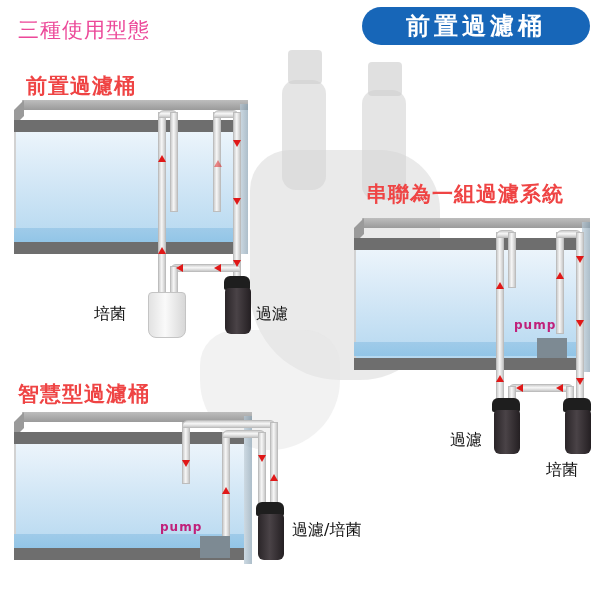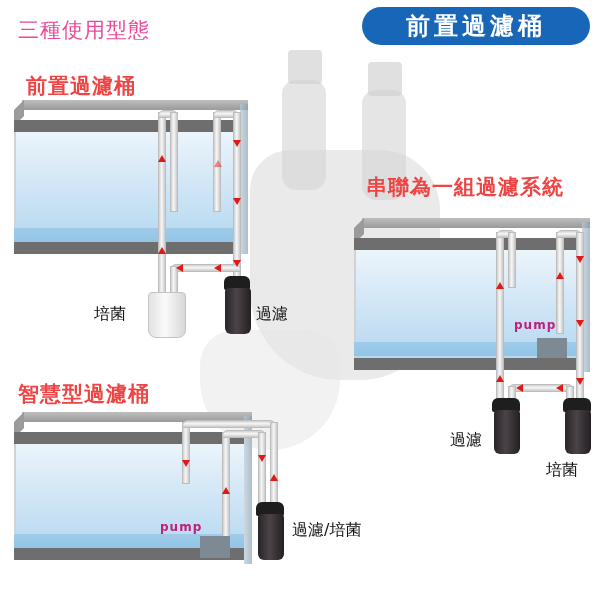--- a/index.html
+++ b/index.html
@@ -88,21 +88,21 @@
 <div class="abs arrow arrow-up" style="left:158px;top:247px;"></div>
 <div class="abs arrow arrow-left" style="left:176px;top:264px;"></div>
 <div class="abs arrow arrow-left" style="left:214px;top:264px;"></div>
 
 <div class="abs can-light" style="left:148px;top:292px;width:38px;height:46px;"></div>
 <div class="abs can-dark-head" style="left:224px;top:276px;width:26px;height:14px;"></div>
 <div class="abs can-dark" style="left:225px;top:288px;width:26px;height:46px;"></div>
 <div class="abs label" style="left:94px;top:304px;">培菌</div>
 <div class="abs label" style="left:256px;top:304px;">過濾</div>
 
-<div class="abs section-title" style="left:366px;top:173px;">串聯為一組過濾系統</div>
+<div class="abs section-title" style="left:366px;top:180px;">串聯為一組過濾系統</div>
 
 <div class="abs tank" style="left:354px;top:218px;width:236px;height:160px;">
   <div class="top-back" style="width:228px;"></div>
   <div class="top-side"></div>
   <div class="glass" style="top:22px;width:228px;height:118px;"></div>
   <div class="rim-top" style="top:20px;width:228px;"></div>
   <div class="water-floor" style="top:124px;width:228px;"></div>
   <div class="rim-bottom" style="top:140px;width:228px;"></div>
   <div class="right-edge" style="left:228px;top:4px;height:150px;"></div>
 </div>

